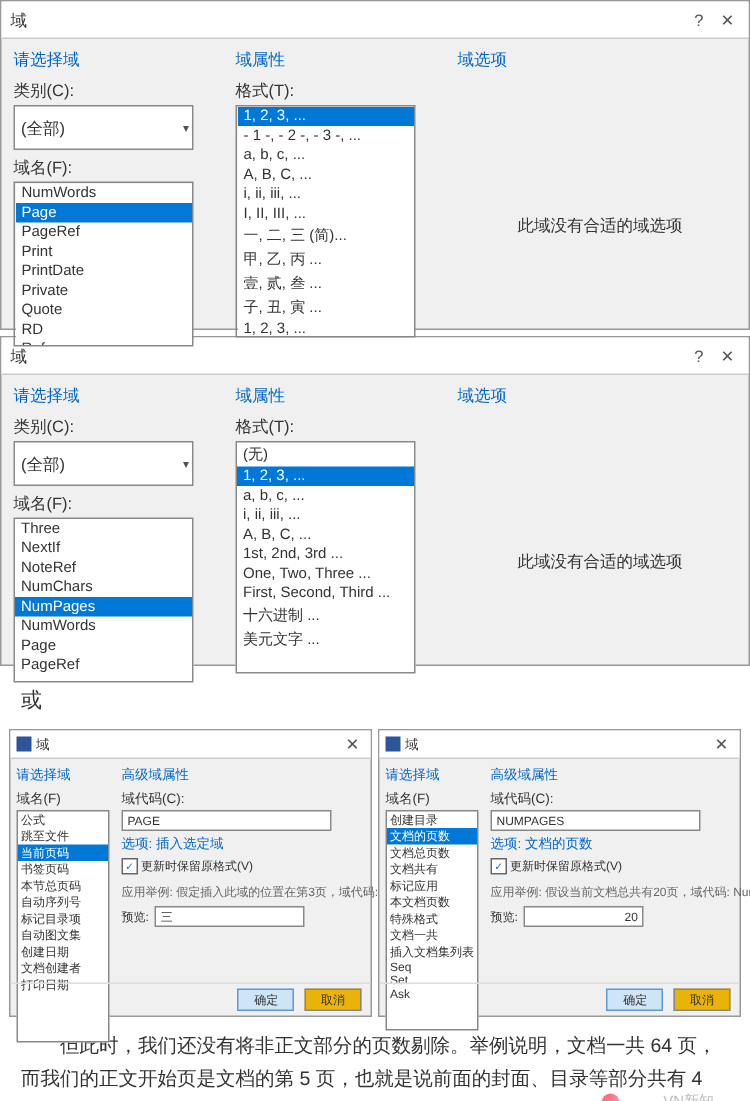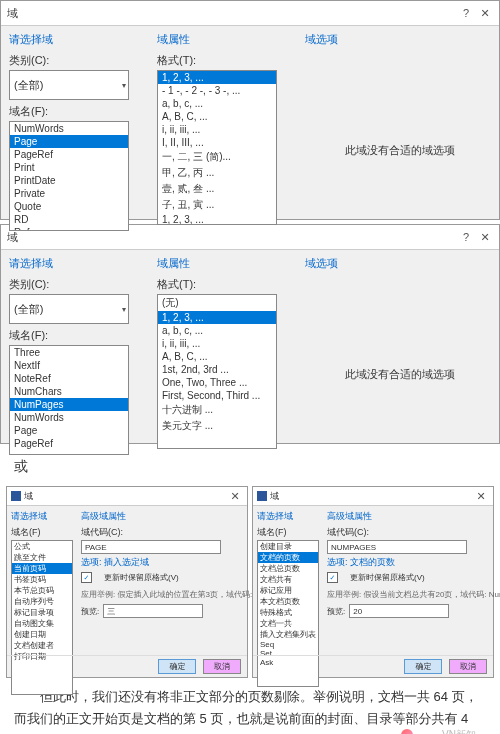--- a/index.html
+++ b/index.html
@@ -28,26 +28,26 @@
 .dlg-sm .ttl{height:16px;padding:1px 4px}
 .dlg-sm .ttl-name{font-size:9px;display:flex;align-items:center;gap:3px}
 .dlg-sm .word-icn{width:10px;height:10px;background:#2b579a;display:inline-block}
 .dlg-sm .cols{flex-direction:row}
 .dlg-sm .col{padding:4px}
 .dlg-sm .col-hdr{font-size:9px;color:#0066cc;margin-bottom:3px}
 .dlg-sm .lbl{font-size:9px;margin:2px 0 1px 0}
 .dlg-sm .lst{width:62px;font-size:8px}
 .dlg-sm .lst-item{font-size:8px;padding:0 2px}
 .dlg-sm .txt-in{width:140px;height:14px;border:1px solid #888;background:#fff;box-sizing:border-box;padding:0 3px;font-size:8px;line-height:14px}
-.dlg-sm .chk-row{font-size:8px;margin:3px 0;display:flex;align-items:center;gap:12px}
+.dlg-sm .chk-row{font-size:8px;margin:3px 0;display:flex;align-items:center;gap:2px}
 .dlg-sm .chk{width:9px;height:9px;border:1px solid #666;background:#fff;display:inline-flex;align-items:center;justify-content:center;font-size:7px;color:#0078d7}
 .dlg-sm .desc{font-size:8px;color:#666;margin-top:6px;line-height:1.4}
 .dlg-sm .btns{text-align:right;padding:3px 6px;border-top:1px solid #ddd;position:absolute;bottom:0;right:0;left:0}
 .dlg-sm{position:relative}
-.dlg-sm .btn{display:inline-block;border:1px solid #888;background:#f0abfc;padding:1px 10px;font-size:8px;margin-left:4px}
+.dlg-sm .btn{display:inline-block;border:1px solid #888;background:#eab308;padding:1px 10px;font-size:8px;margin-left:4px}
 .dlg-sm .btn.primary{background:#d0e4f7;border-color:#5a9bd5}
 .sep-txt{font-size:14px;color:#333;padding:10px 14px}
 .body-txt{font-size:13px;color:#333;padding:8px 14px 14px 14px;line-height:1.7;text-indent:2em}
 .body-txt b{font-weight:700}
 .watermark{position:relative;float:right;color:#bbb;font-size:10px;margin-right:10px;margin-top:-4px;display:flex;align-items:center;gap:3px}
 .wm-icn{width:12px;height:12px;border-radius:50%;background:linear-gradient(135deg,#f66,#f9c)}
 ::-webkit-scrollbar{width:12px;background:#eee}
 ::-webkit-scrollbar-thumb{background:#ccc;border:1px solid #aaa}
 </style>
 </head>
@@ -238,21 +238,21 @@
       <div class="lbl">域代码(C):</div>
       <div class="txt-in">NUMPAGES</div>
       <div class="lbl" style="color:#0066cc">选项: 文档的页数</div>
       <div class="chk-row">
         <span class="chk">✓</span>
         <span>更新时保留原格式(V)</span>
       </div>
       <div class="desc">应用举例: 假设当前文档总共有20页，域代码: NumPages</div>
       <div style="display:flex;gap:4px;margin-top:4px;align-items:center">
         <span style="font-size:8px">预览:</span>
-        <span class="txt-in" style="width:100px;text-align:left">20</span>
+        <span class="txt-in" style="width:80px;text-align:right">20</span>
       </div>
     </div>
   </div>
   <div class="btns">
     <span class="btn primary">确定</span>
     <span class="btn">取消</span>
   </div>
 </div>
 </div>
 

